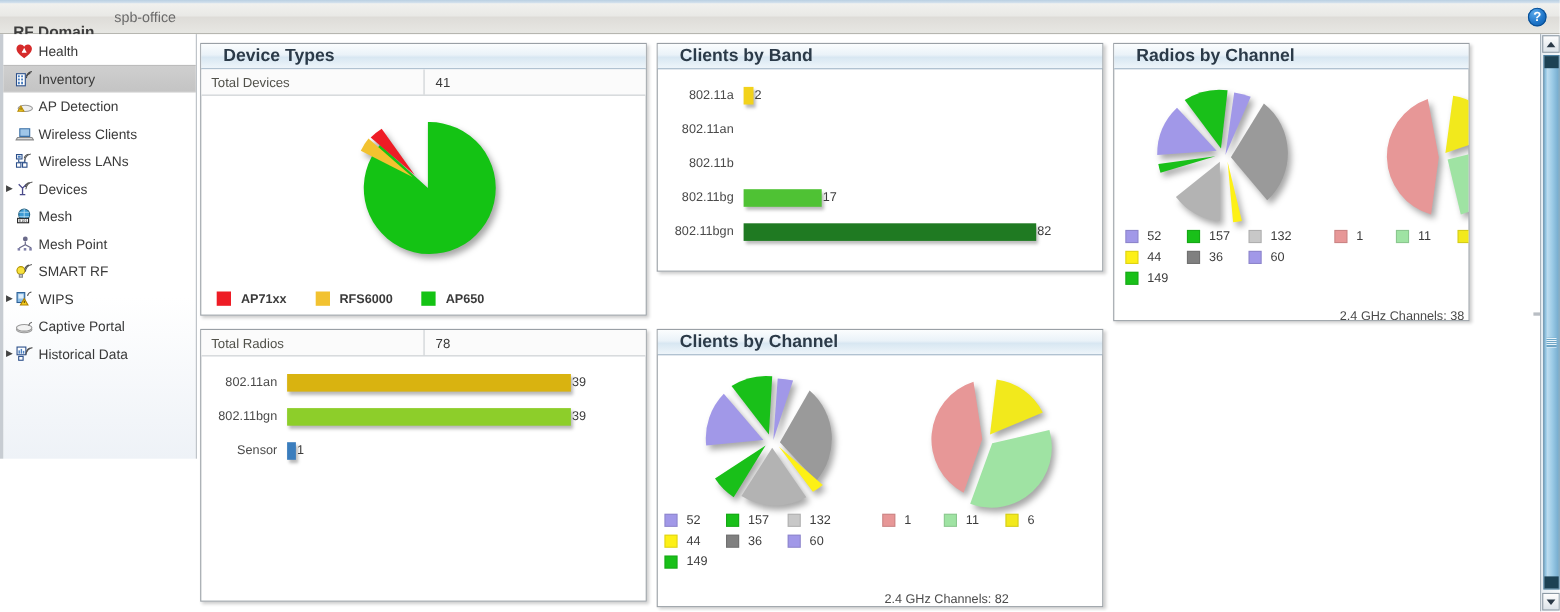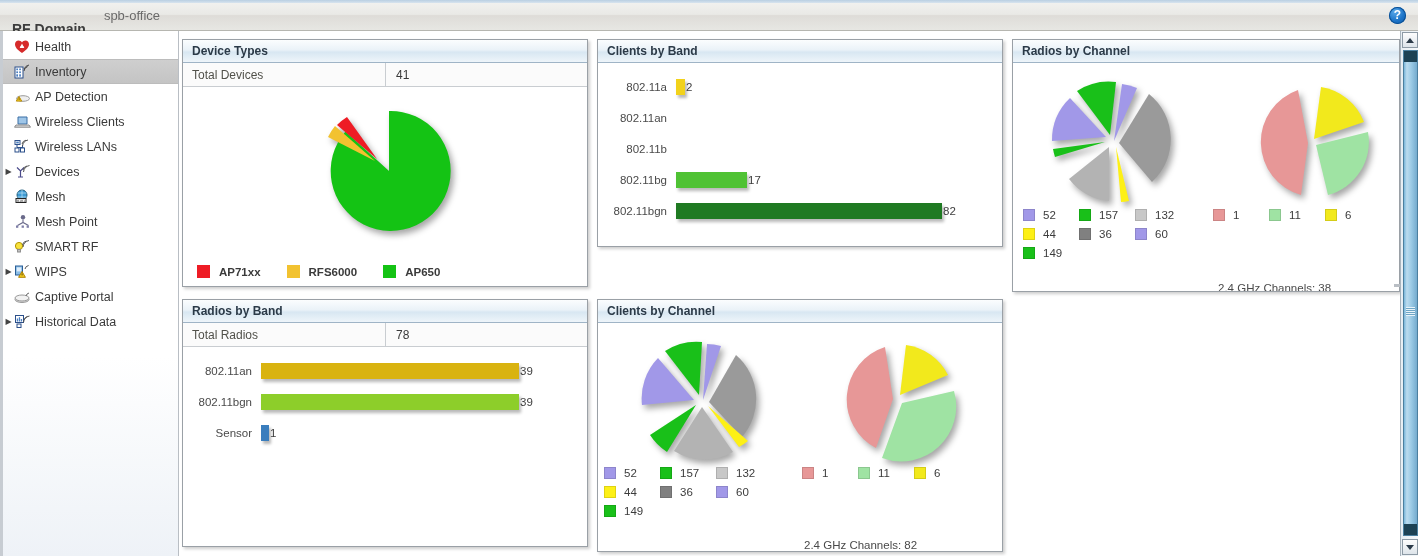--- a/index.html
+++ b/index.html
@@ -35,21 +35,21 @@
     position: absolute; right: 12px; top: 7px; width: 17px; height: 17px;
     border-radius: 50%;
     background: radial-gradient(circle at 35% 28%, #5aa9ea 0%, #1d74c8 55%, #0a59a8 100%);
     color: #fff; font-weight: bold; font-size: 12px; line-height: 17px;
     text-align: center; cursor: pointer;
     box-shadow: 0 0 0 1px #0a4f94 inset;
   }
 
   
   #sidebar {
-    position: absolute; left: 0; top: 31px; width: 179px; height: 525px;
+    position: absolute; left: 0; top: 31px; width: 179px; height: 386px;
     background: linear-gradient(to bottom, #ffffff 0%, #ffffff 62%, #eef2f7 100%);
     border-right: 1px solid #b9bec4;
     border-left: 3px solid #c7ccd2;
     padding-top: 3px;
   }
   .nav-item {
     display: flex; align-items: center; height: 25px; padding-left: 10px;
     font-size: 12.5px; color: #3a3a3a; cursor: pointer; position: relative;
     white-space: nowrap;
   }
@@ -69,22 +69,22 @@
     position: absolute;
     background: #ffffff;
     border: 1px solid #9aa0a6;
     box-shadow: 2px 2px 3px rgba(0,0,0,0.20);
   }
   .panel-head {
     height: 23px;
     background: linear-gradient(to bottom,#fbfdfe 0%,#eaf2f8 45%,#d8e7f2 55%,#eef5fa 100%);
     border-bottom: 1px solid #9fb4c6;
     display: flex; align-items: center;
-    padding-left: 9px;
-    font-weight: bold; font-size: 12px; color: #2b3a48;
+    padding-left: 20px;
+    font-weight: bold; font-size: 16px; color: #2b3a48;
   }
   .panel-body { position: relative; width: 100%; height: calc(100% - 23px); overflow: hidden; }
 
   .total-row {
     display: flex; height: 24px; border-bottom: 1px solid #c9cdd1;
     background: #fbfbfb; font-size: 12px; color: #4a4a42;
   }
   .total-row .tl {
     width: 203px; display: flex; align-items: center; padding-left: 9px;
     border-right: 1px solid #c9cdd1; color: #51514a;
@@ -413,21 +413,21 @@
         <span class="bar-cat">802.11bgn</span>
         <span class="bar-wrap">
           <span class="bar" style="width:266px; background:#1f7a22"></span>
           <span class="bar-val">82</span>
         </span>
       </div>
 
     </div>
   </div>
 
-  <div class="panel" style="left:1012px; top:39px; width:388px; height:253px;">
+  <div class="panel" style="left:1012px; top:39px; width:324px; height:253px;">
     <div class="panel-head">Radios by Channel</div>
     <div class="panel-body">
 
       <div class="pie" style="left:36px; top:16px;">
         <svg width="130" height="125" viewBox="0 0 130 125">
           <g>
             <path d="M65 62 L73 5 A58 58 0 0 1 88 9 Z" fill="#a198e8"></path>
             <path d="M70 64 L100 15 A58 58 0 0 1 103 103 Z" fill="#9a9a9a"></path>
             <path d="M67 68 L80 122 A58 58 0 0 1 72 123 Z" fill="#fdf016"></path>
             <path d="M60 68 L60 122 A58 58 0 0 1 20 100 Z" fill="#b3b3b3"></path>
@@ -501,21 +501,20 @@
             </span>
         </div>
       </div>
 
       <div class="chan-note" style="left:205px; top:219px;">2.4 GHz Channels: 38</div>
 
     </div>
   </div>
 
   <div class="panel" style="left:182px; top:299px; width:406px; height:248px;">
-    <div class="panel-head">Radios by Band</div>
     <div class="panel-body">
       <div class="total-row">
         <div class="tl">Total Radios</div>
         <div class="tv">78</div>
       </div>
 
       <div class="barchart">
         <div class="bar-row">
           <span class="bar-cat">802.11an</span>
           <span class="bar-wrap">

